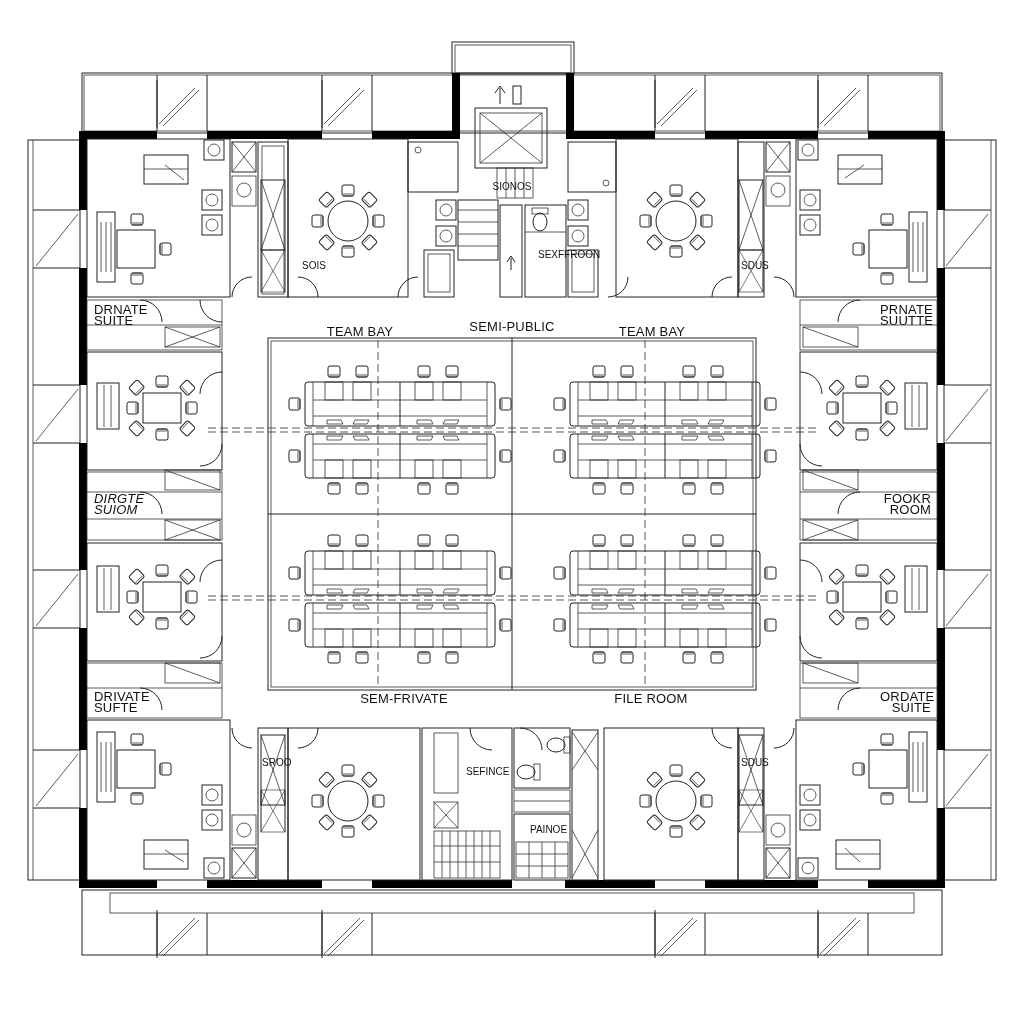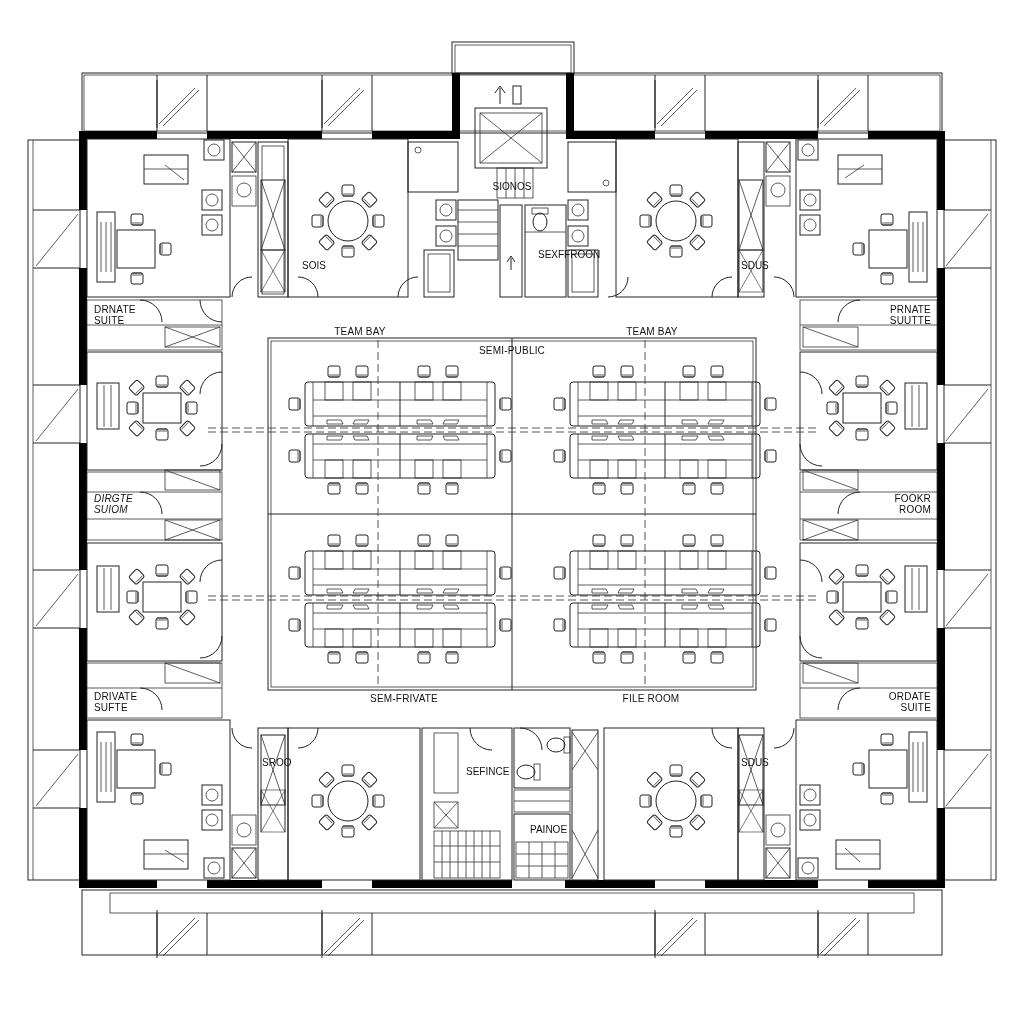--- a/index.html
+++ b/index.html
@@ -2,21 +2,21 @@
 <html><head>
 <meta charset="utf-8">
 <style>
   html, body { margin:0; padding:0; background:#ffffff; }
   body { width:1024px; height:1024px; overflow:hidden; font-family:"Liberation Sans", sans-serif; }
   #plan { position:absolute; left:0; top:0; width:1024px; height:1024px; }
   .thin { fill:none; stroke:#222; stroke-width:1; }
   .thin2 { fill:none; stroke:#333; stroke-width:0.8; }
   .wall { fill:#000; }
   .dash { fill:none; stroke:#444; stroke-width:0.9; stroke-dasharray:8 4; }
-  .lbl { position:absolute; font-family:"Liberation Sans", sans-serif; font-size:10px; color:#111; letter-spacing:0.2px; line-height:11px; white-space:nowrap; }
+  .lbl { position:absolute; font-family:"Liberation Sans", sans-serif; font-size:13px; color:#111; letter-spacing:0.2px; line-height:11px; white-space:nowrap; }
   .lbl.center { transform:translateX(-50%); text-align:center; }
   .lbl.right { text-align:right; }
   .tiny { font-size:10px; letter-spacing:0; }
 </style>
 </head>
 <body>
 
 <svg id="plan" viewBox="0 0 1024 1024" xmlns="http://www.w3.org/2000/svg">
   <defs>
     <g id="chair">
@@ -457,21 +457,21 @@
     <rect x="836" y="840" width="44" height="29" class="thin"></rect>
     <line x1="836" y1="854" x2="880" y2="854" class="thin2"></line>
     <line x1="845" y1="848" x2="860" y2="862" class="thin2"></line>
     <use href="#sink" transform="translate(810,795)"></use>
     <use href="#sink" transform="translate(810,820)"></use>
     <use href="#sink" transform="translate(808,868)"></use>
   </g>
 </svg>
 
 <div class="lbl center" style="left:360px;top:326px;">TEAM BAY</div>
-<div class="lbl center" style="left:512px;top:321px;margin-top:24px;">SEMI-PUBLIC</div>
+<div class="lbl center" style="left:512px;top:321px;">SEMI-PUBLIC</div>
 <div class="lbl center" style="left:652px;top:326px;">TEAM BAY</div>
 <div class="lbl center" style="left:372px;top:693px;margin-left:32px;">SEM-FRIVATE</div>
 <div class="lbl center" style="left:651px;top:693px;">FILE ROOM</div>
 
 <div class="lbl" style="left:94px;top:304px;">
   <div>DRNATE</div>
   <div>SUITE</div>
 </div>
 <div class="lbl right" style="left:880px;top:304px;width:51px;">
   <div>PRNATE</div>

